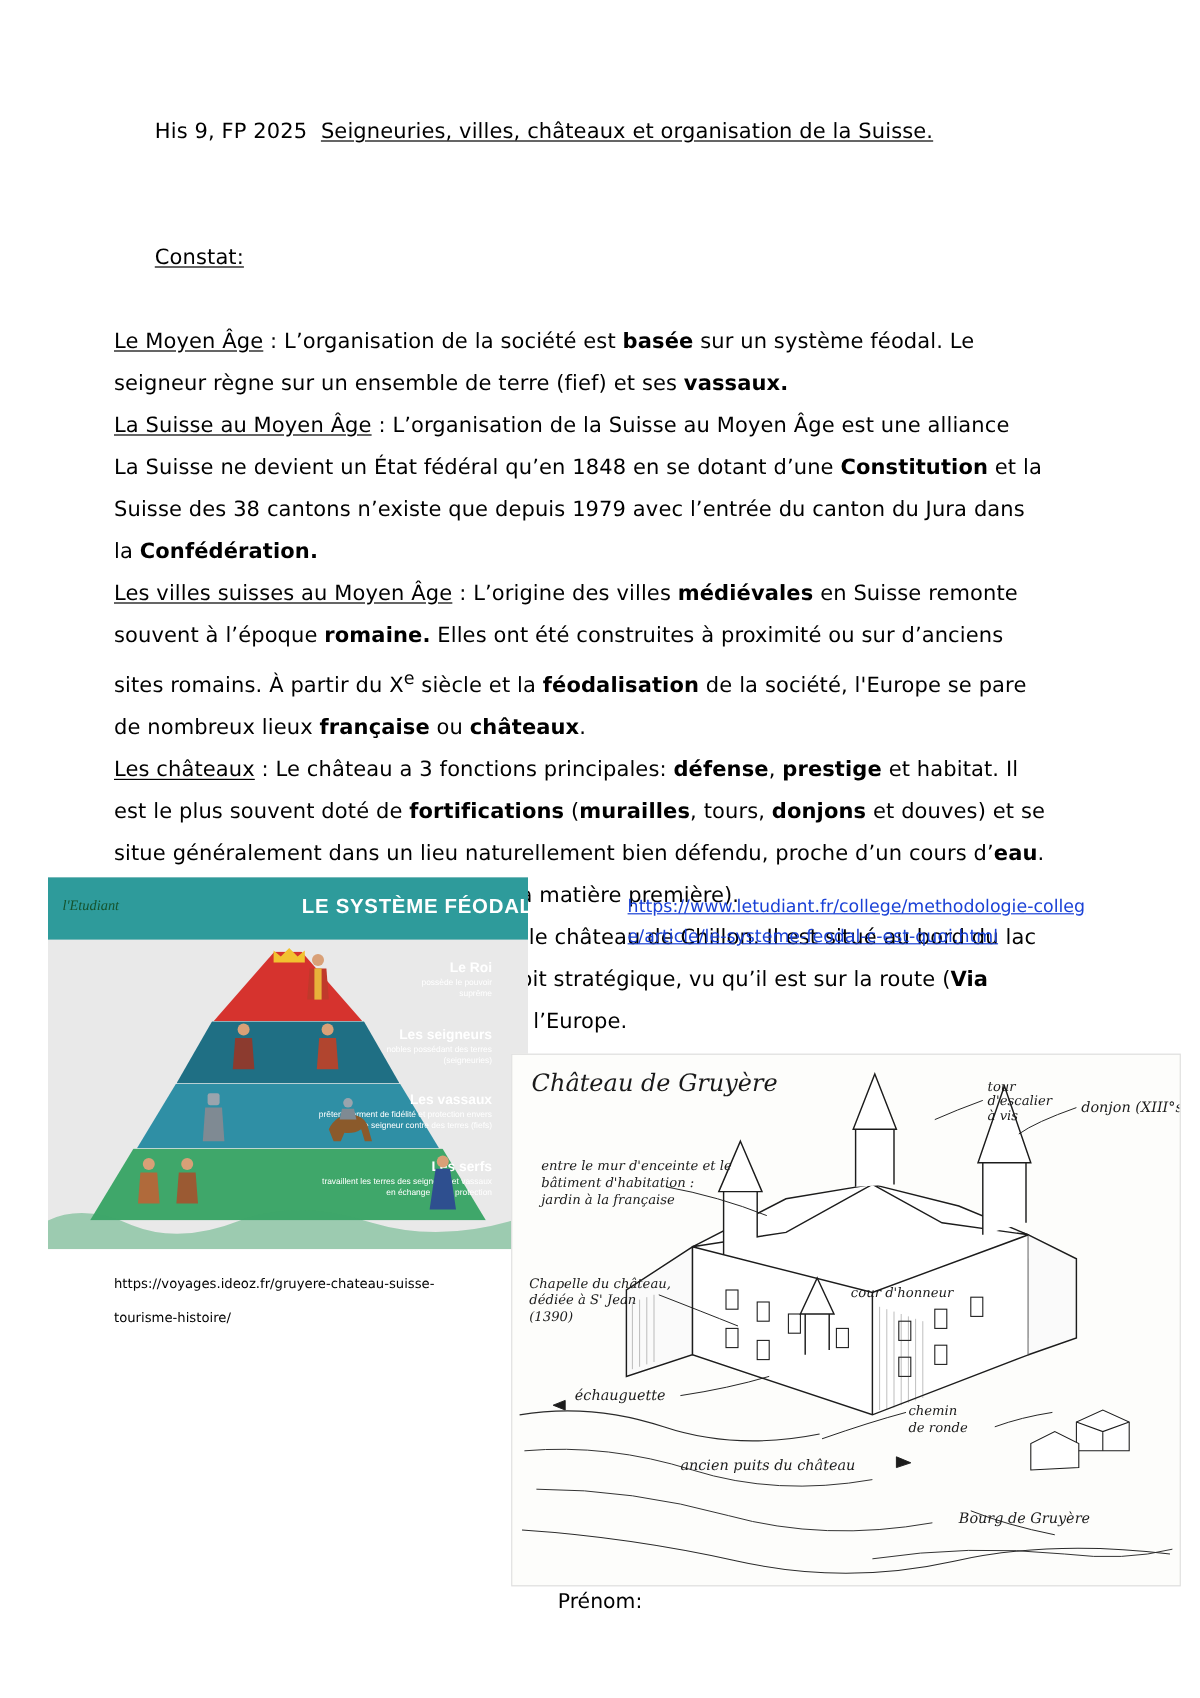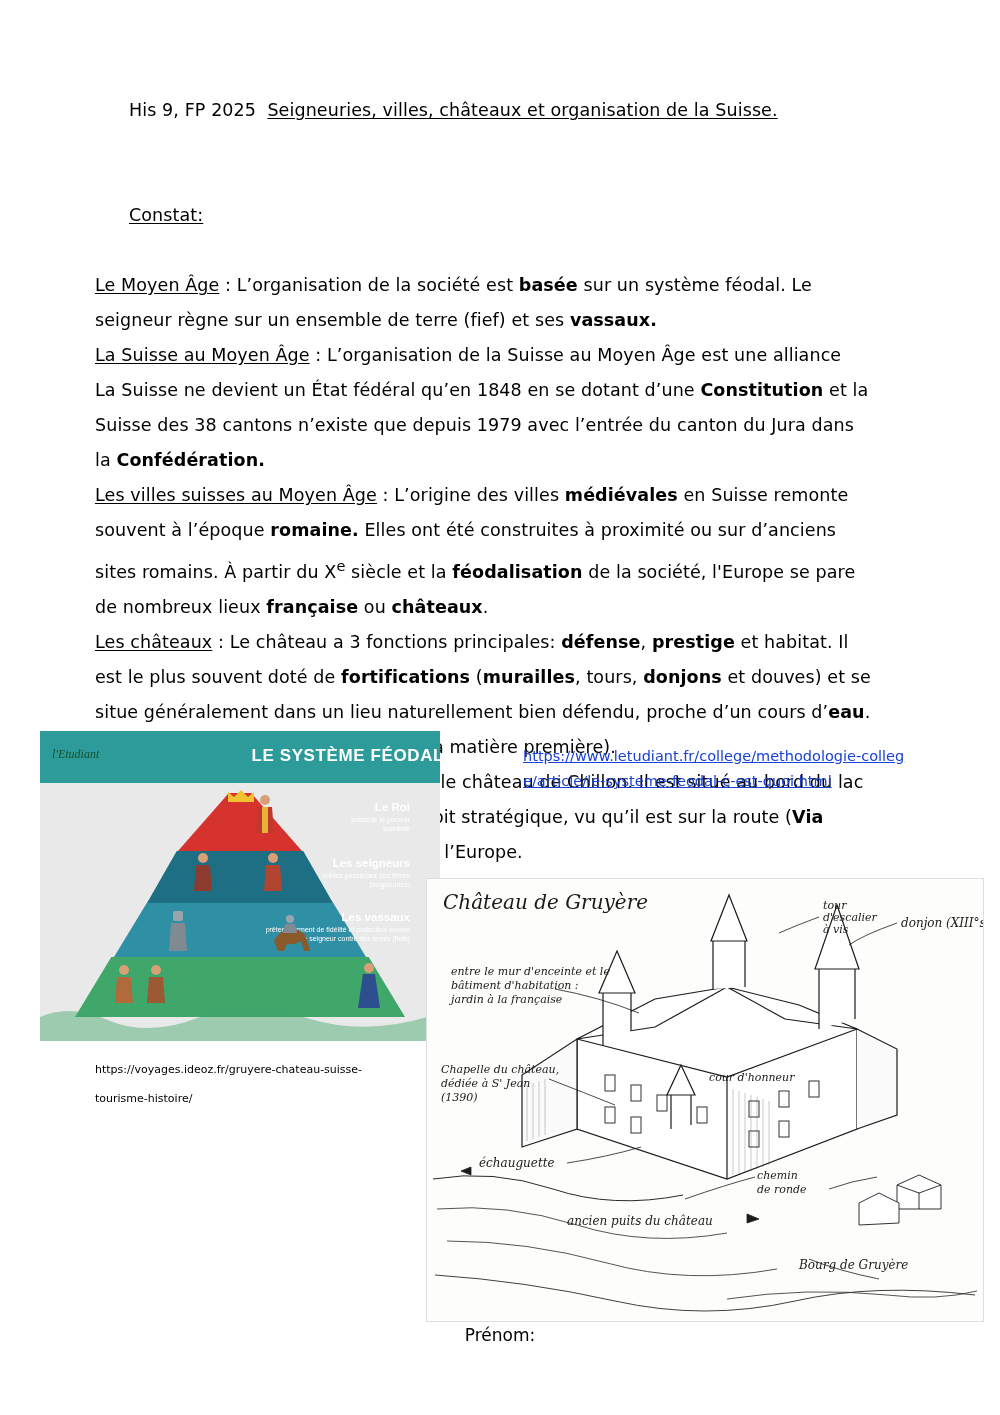--- a/index.html
+++ b/index.html
@@ -220,20 +220,24 @@
       <div class="tl-main">Le Roi</div>
       <div class="tl-sub">possède le pouvoir<br>suprême</div>
     </div>
     <div class="tier-label l2">
       <div class="tl-main">Les seigneurs</div>
       <div class="tl-sub">nobles possédant des terres<br>(seigneuries)</div>
     </div>
     <div class="tier-label l3">
       <div class="tl-main">Les vassaux</div>
       <div class="tl-sub">prêtent serment de fidélité et protection envers<br>le seigneur contre des terres (fiefs)</div>
+    </div>
+    <div class="tier-label l4">
+      <div class="tl-main">Les serfs</div>
+      <div class="tl-sub">travaillent les terres des seigneurs et vassaux<br>en échange d'une protection</div>
     </div>
 
     <svg style="position:absolute;left:214px;top:62px" width="22" height="46" viewBox="0 0 22 46">
       <circle cx="11" cy="7" r="5" fill="#d9a077"></circle>
       <path d="M4 14 h14 l2 26 h-18 z" fill="#c0392b"></path>
       <rect x="8" y="14" width="6" height="26" fill="#e8b23a"></rect>
     </svg>
     <svg style="position:absolute;left:152px;top:120px" width="22" height="46" viewBox="0 0 22 46">
       <circle cx="11" cy="7" r="5" fill="#d9a077"></circle>
       <path d="M4 14 h14 l2 26 h-18 z" fill="#8c3b2f"></path>

